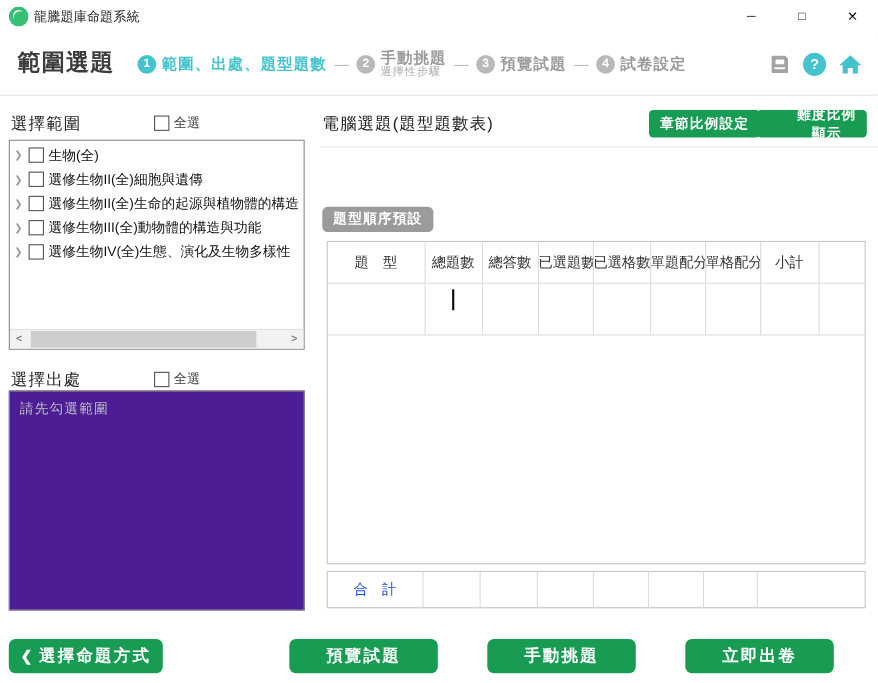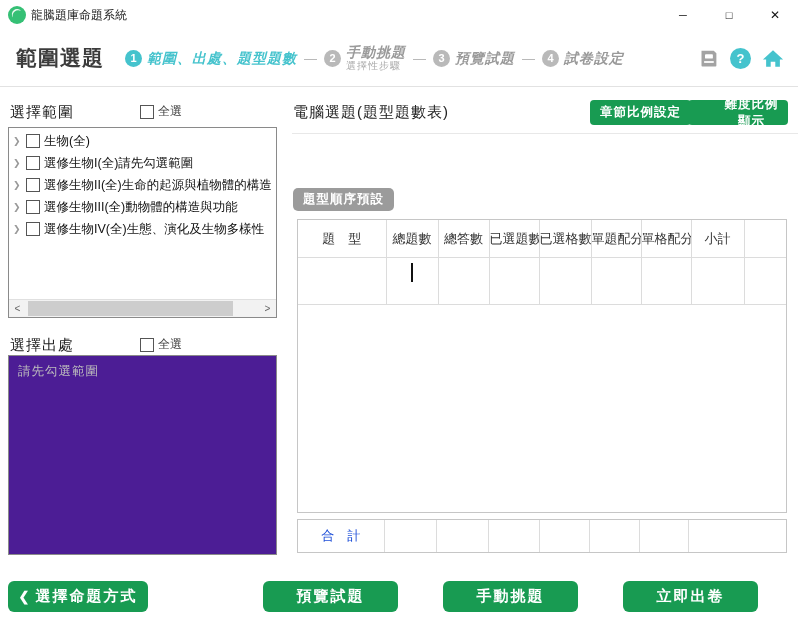--- a/index.html
+++ b/index.html
@@ -18,21 +18,21 @@
   .win-btn.max{font-size:11px;}
   .win-btn.close{font-size:12px;}
   
   .header{position:absolute;top:30px;left:0;right:0;height:56px;background:#fff;border-bottom:1px solid #e2e2e2;padding-left:11px;}
   .page-title{position:absolute;left:16px;top:0;height:56px;line-height:56px;font-size:21px;font-weight:600;color:#3c3c3c;letter-spacing:1px;}
   .steps{position:absolute;left:125px;top:0;height:56px;display:flex;align-items:center;gap:7px;}
   .step{display:flex;align-items:center;gap:5px;}
   .step-circle{width:17px;height:17px;border-radius:50%;background:#b9b9b9;color:#fff;font-size:11px;font-weight:bold;display:flex;align-items:center;justify-content:center;flex:0 0 auto;}
   .step.active .step-circle{background:#45c3cd;}
   .step-texts{display:flex;flex-direction:column;line-height:1.15;}
-  .step-label{font-size:14px;font-weight:bold;color:#9a9a9a;letter-spacing:1px;font-style:italic;}
+  .step-label{font-size:14px;font-weight:bold;color:#9a9a9a;letter-spacing:1px;}
   .step.active .step-label{color:#45c3cd;}
   .step-sub{font-size:10px;color:#aaa;letter-spacing:1px;}
   .step-dash{color:#b0b0b0;font-size:13px;}
   .header-icons{position:absolute;right:14px;top:0;height:56px;display:flex;align-items:center;gap:11px;}
   .hicon{width:22px;height:22px;display:flex;align-items:center;justify-content:center;}
   .help-badge{width:21px;height:21px;border-radius:50%;background:#45c3cd;color:#fff;font-size:13px;font-weight:bold;display:flex;align-items:center;justify-content:center;}
   
   .sec-head{position:absolute;left:10px;width:268px;height:22px;display:flex;align-items:center;}
   .sec-title{font-size:15px;color:#222;letter-spacing:1px;}
   .select-all{display:flex;align-items:center;gap:4px;position:absolute;left:130px;top:2px;}
@@ -152,21 +152,21 @@
 <div class="tree-box">
   <div class="tree-items">
     <div class="tree-item">
       <span class="expander">❯</span>
       <span class="cbx"></span>
       <span class="tree-label">生物(全)</span>
     </div>
     <div class="tree-item">
       <span class="expander">❯</span>
       <span class="cbx"></span>
-      <span class="tree-label">選修生物I(全)請先勾選範圍</span>
+      <span class="tree-label">選修生物II(全)細胞與遺傳</span>
     </div>
     <div class="tree-item">
       <span class="expander">❯</span>
       <span class="cbx"></span>
       <span class="tree-label">選修生物II(全)生命的起源與植物體的構造</span>
     </div>
     <div class="tree-item">
       <span class="expander">❯</span>
       <span class="cbx"></span>
       <span class="tree-label">選修生物III(全)動物體的構造與功能</span>

